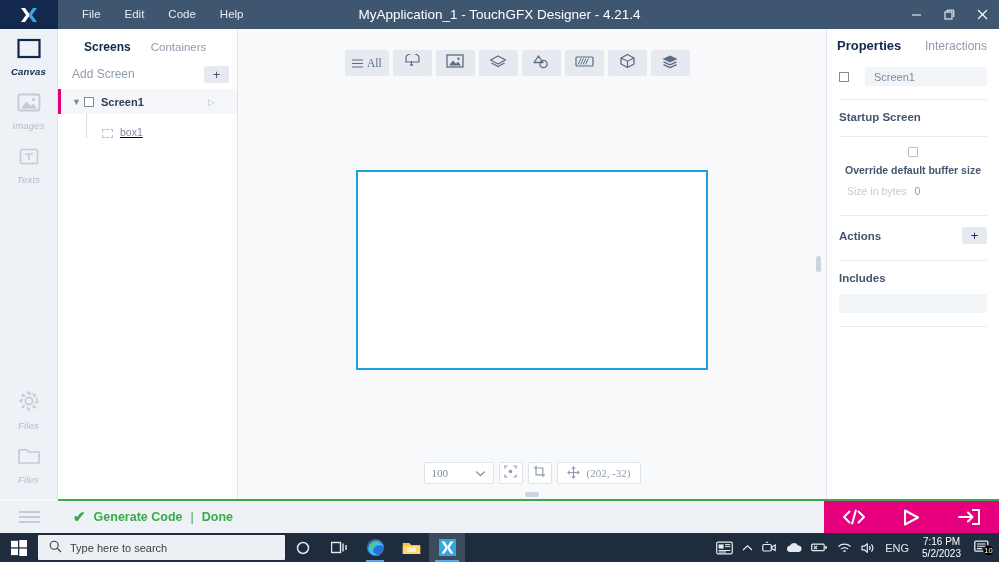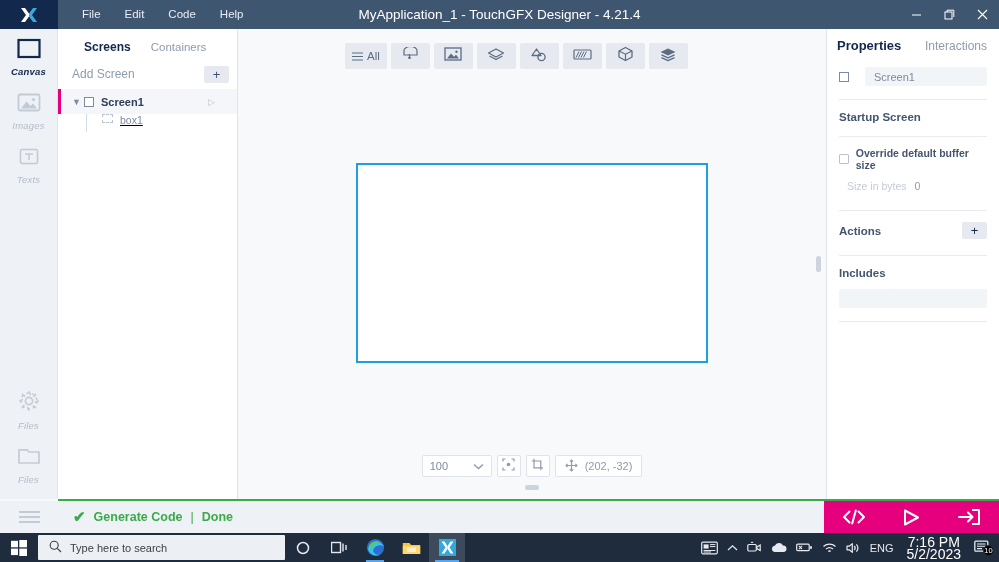--- a/index.html
+++ b/index.html
@@ -79,35 +79,36 @@
     content: ''; position: absolute; left: 0; top: 0; width: 3px; height: 25px;
     background: #e6007e;
   }
   .caret { width: 12px; color: #7d8aa0; font-size: 9px; }
   .chk-sq {
     width: 10px; height: 10px; border: 1.4px solid #7d8aa0;
     margin-right: 7px; background: #fff;
   }
   .tree-label { font-size: 11px; color: #2d3e55; font-weight: bold; }
   .tree-play { margin-left: auto; margin-right: 22px; color: #b9c2cf; font-size: 9px; }
-  .tree-child { display: flex; align-items: flex-start; height: 24px; padding-left: 28px; text-decoration: underline; }
+  .tree-child { display: flex; align-items: flex-end; height: 24px; padding-left: 28px; text-decoration: underline; }
   .tree-tick {
     width: 12px; border-left: 1px solid #d5dbe3; height: 24px;
     margin-top: -6px; margin-right: 4px;
   }
   .box-icon {
     width: 11px; height: 9px; border: 1.2px dashed #b9c2cf;
     margin-right: 7px;
   }
   .tree-child-label { font-size: 10.5px; color: #7d8aa0; }
 
   
   .canvasarea {
-    position: absolute; top: 29px; left: 239px; width: 586px; height: 470px;
+    position: absolute; top: 36px; left: 239px; width: 586px; height: 470px;
     background: #f7f9fb;
+    font-family: Liberation Serif, serif;
   }
   .widget-toolbar {
     display: flex; gap: 4px; padding: 14px 0 0 106px;
   }
   .wtool {
     height: 26px; min-width: 39px; background: #e6eaf0; border-radius: 2px;
     display: flex; align-items: center; justify-content: center; gap: 4px;
     color: #5b6c83; padding: 0 7px;
   }
   .wtool-all { font-size: 11.5px; color: #5b6c83; }
@@ -159,21 +160,21 @@
   .prop-name-field {
     flex: 1; height: 19px; background: #f2f5f8; border-radius: 2px;
     font-size: 11px; color: #7d8aa0; display: flex; align-items: center;
     padding-left: 9px;
   }
   .prop-divider { height: 1px; background: #e8ecf1; margin: 13px 12px 0 12px; }
   .prop-section-title {
     font-size: 11.5px; color: #44566f; font-weight: bold; padding: 11px 12px 0 12px;
   }
   .prop-text { font-size: 10.5px; color: #7d8aa0; padding: 9px 12px 0 12px; }
-  .prop-check-row { display: flex; align-items: center; gap: 7px; padding: 10px 12px 0 12px; }
+  .prop-check-row { display: flex; align-items: center; gap: 7px; padding: 10px 12px 0 12px; flex-direction: column; }
   .chk-small { width: 10px; height: 10px; border: 1.2px solid #b9c2cf; border-radius: 1px; background: #fff; }
   .prop-check-label { font-size: 10.5px; color: #44566f; font-weight: bold; }
   .prop-sub-row { display: flex; align-items: center; gap: 8px; padding: 9px 12px 0 20px; }
   .prop-sub-label { font-size: 10.5px; color: #c3cbd6; }
   .prop-sub-val { font-size: 10.5px; color: #8e9bad; }
   .prop-section-row {
     display: flex; align-items: center; justify-content: space-between;
     padding: 11px 12px 0 12px;
   }
   .prop-plus {
@@ -223,21 +224,21 @@
   .tb-icon { width: 36px; height: 29px; display: flex; align-items: center; justify-content: center; position: relative; }
   .tb-icon.open:after {
     content: ''; position: absolute; bottom: 0; left: 9px; width: 18px; height: 2px; background: #56a6f0;
   }
   .tb-icon.active { background: #3c4a5c; }
   .tb-icon.active:after {
     content: ''; position: absolute; bottom: 0; left: 6px; width: 24px; height: 2px; background: #56a6f0;
   }
   .tray { margin-left: auto; display: flex; align-items: center; gap: 9px; padding-right: 6px; }
   .tray-item { color: #e6eaf0; font-size: 11px; display: flex; align-items: center; }
-  .clock { color: #ffffff; font-size: 14px; line-height: 12px; text-align: center; padding: 0 4px; }
+  .clock { color: #ffffff; font-size: 10px; line-height: 12px; text-align: center; padding: 0 4px; }
   .notif { position: relative; color: #e6eaf0; display: flex; align-items: center; padding-right: 2px; }
   .notif-badge {
     position: absolute; right: -1px; bottom: -1px; background: #000000; color: #fff;
     font-size: 7.5px; border-radius: 50%; width: 11px; height: 11px;
     display: flex; align-items: center; justify-content: center;
     border: 1px solid #1f2c3d;
   }
 </style>
 </head>
 <body>

